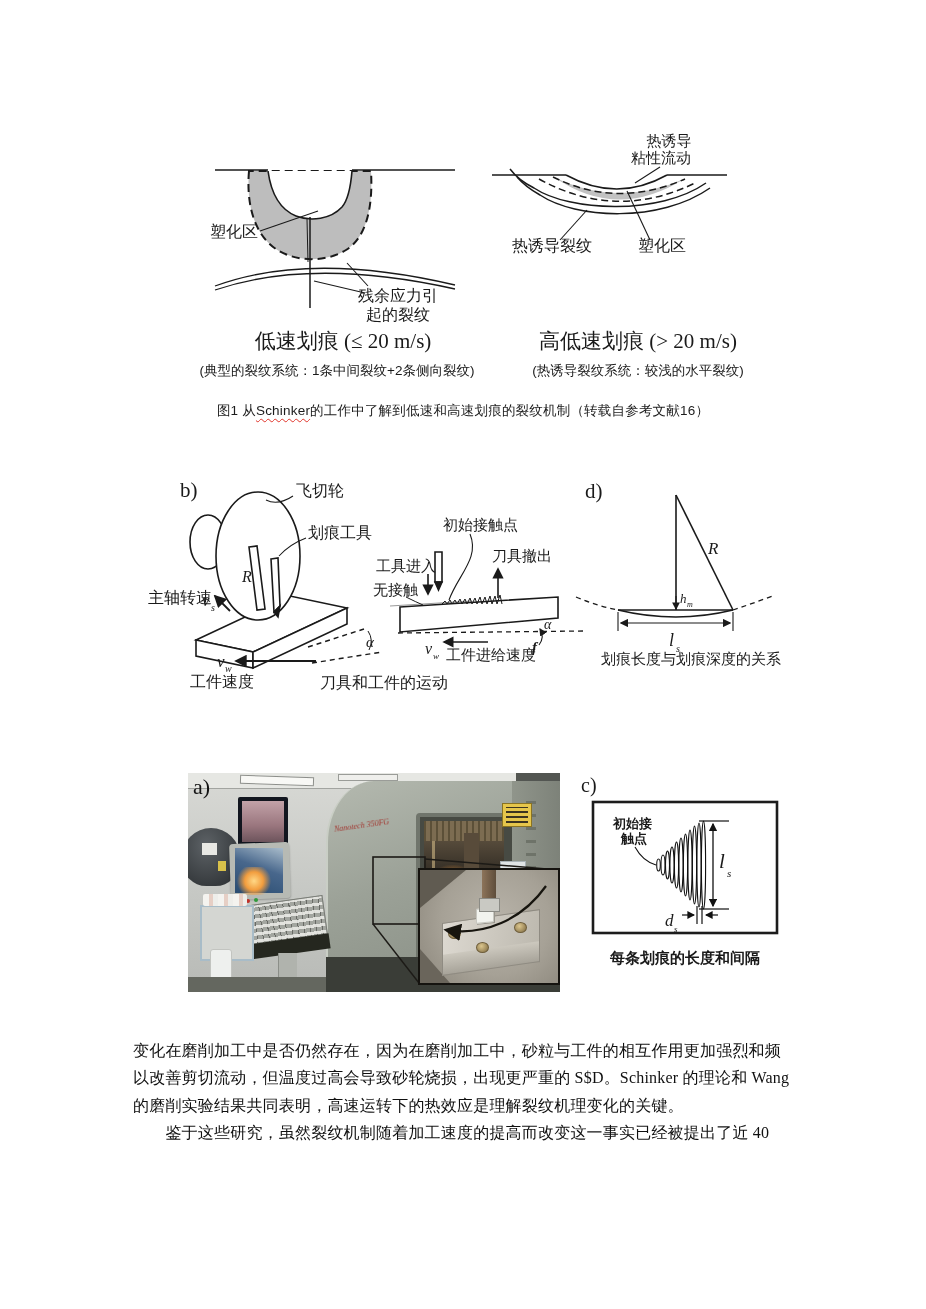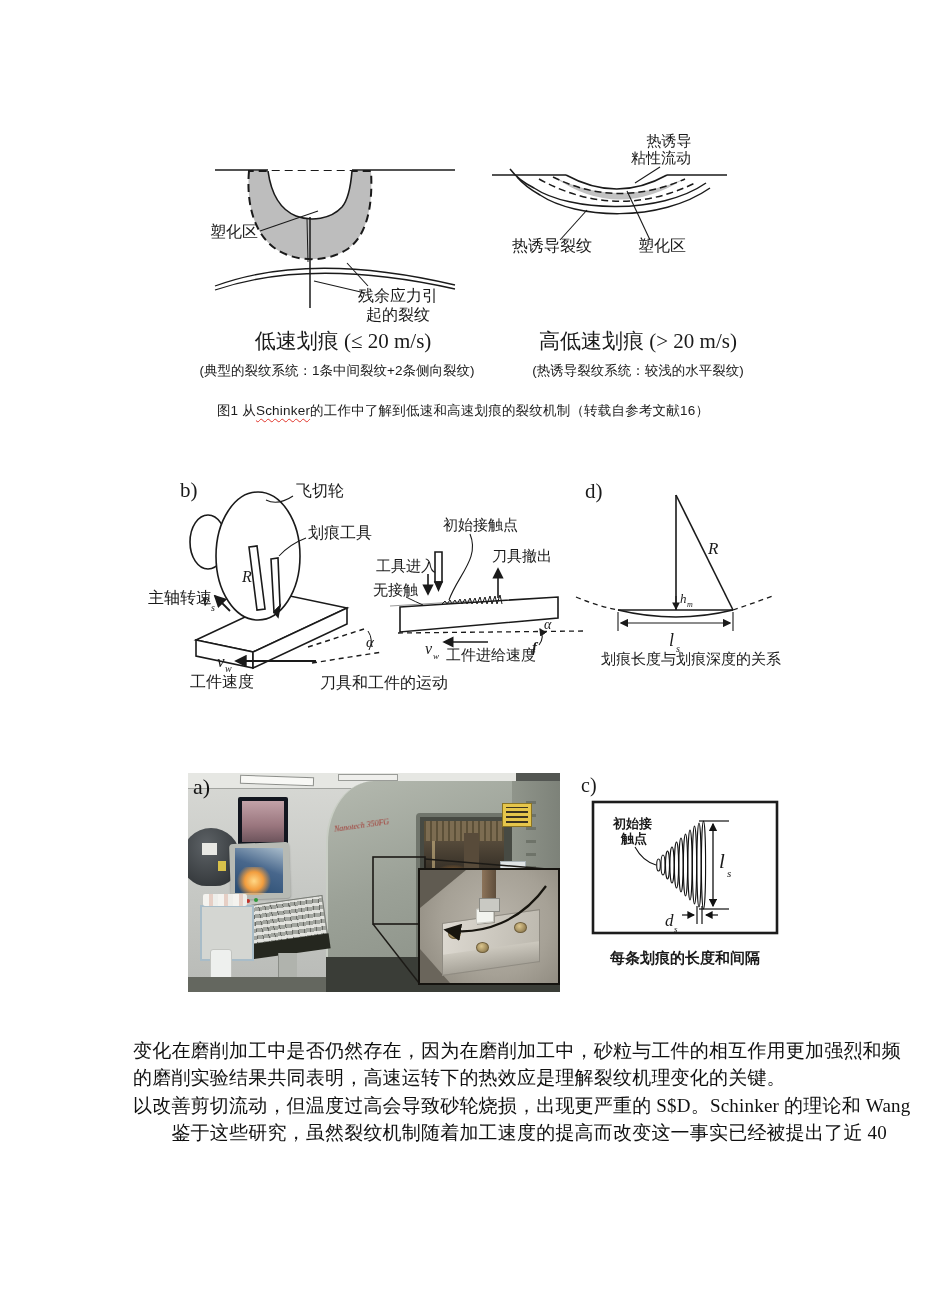--- a/index.html
+++ b/index.html
@@ -12,21 +12,21 @@
   svg text.it{font-style:italic;}
   .fig1-caption{position:absolute;top:402px;left:0;right:0;text-align:center;
     font-size:13.5px;color:#1c1c1c;letter-spacing:.2px;}
   .fig1-caption .tag{font-weight:normal;}
   .spellcheck{text-decoration:underline;text-decoration-style:wavy;
     text-decoration-color:#e0352b;text-decoration-thickness:1px;text-underline-offset:3px;}
   .fig2-caption{position:absolute;top:1010px;left:133px;width:670px;font-size:12.5px;
     color:#1c1c1c;line-height:16px;}
   .fig2-caption .tag{font-weight:bold;}
   .bodytext{position:absolute;left:133px;top:1037px;width:668px;
-    font-family:"Liberation Serif",serif;font-size:19px;color:#101010;}
+    font-family:"Liberation Serif",serif;font-size:16px;color:#101010;}
   .bodytext .line{height:27.4px;line-height:27.4px;white-space:nowrap;letter-spacing:.2px;}
   
   .photo{position:absolute;left:188px;top:773px;width:372px;height:219px;overflow:hidden;
     background:linear-gradient(180deg,#d8d9d5 0%,#c6c8c4 55%,#b8bab6 100%);}
   .ph-ceiling{position:absolute;top:0;left:0;right:0;height:15px;background:#e6e7e3;border-bottom:1px solid #a2a4a0;}
   .ph-light1{position:absolute;left:52px;top:3px;width:72px;height:7px;background:#f8f8f5;border:1px solid #8d8f8b;transform:rotate(2deg);}
   .ph-light2{position:absolute;left:150px;top:1px;width:58px;height:5px;background:#efefec;border:1px solid #9a9c98;}
   .ph-vent{position:absolute;right:0;top:0;width:44px;height:25px;background:#535652;}
   .ph-a{position:absolute;left:5px;top:1px;font-family:"Liberation Serif",serif;font-size:22px;color:#141414;}
   .ph-tank{position:absolute;left:-6px;top:55px;width:58px;height:58px;border-radius:50% 50% 42% 42%;
@@ -340,18 +340,18 @@
       <path d="M137,141 L137,159" stroke-width="1.2"></path>
     </g>
     <text x="100" y="161" font-size="17" class="ser it">d</text>
     <text x="109" y="167" font-size="9" class="ser it">s</text>
     <text x="120" y="198" font-size="15" font-weight="600" text-anchor="middle">每条划痕的长度和间隔</text>
   </svg>
 
 
   <div class="bodytext">
     <div class="line">变化在磨削加工中是否仍然存在，因为在磨削加工中，砂粒与工件的相互作用更加强烈和频</div>
+    <div class="line">以改善剪切流动，但温度过高会导致砂轮烧损，出现更严重的 S$D。Schinker 的理论和 Wang</div>
     <div class="line">的磨削实验结果共同表明，高速运转下的热效应是理解裂纹机理变化的关键。</div>
-    <div class="line">以改善剪切流动，但温度过高会导致砂轮烧损，出现更严重的 S$D。Schinker 的理论和 Wang</div>
     <div class="line">　　鉴于这些研究，虽然裂纹机制随着加工速度的提高而改变这一事实已经被提出了近 40</div>
   </div>
 
 </div>
 
 </body></html>

